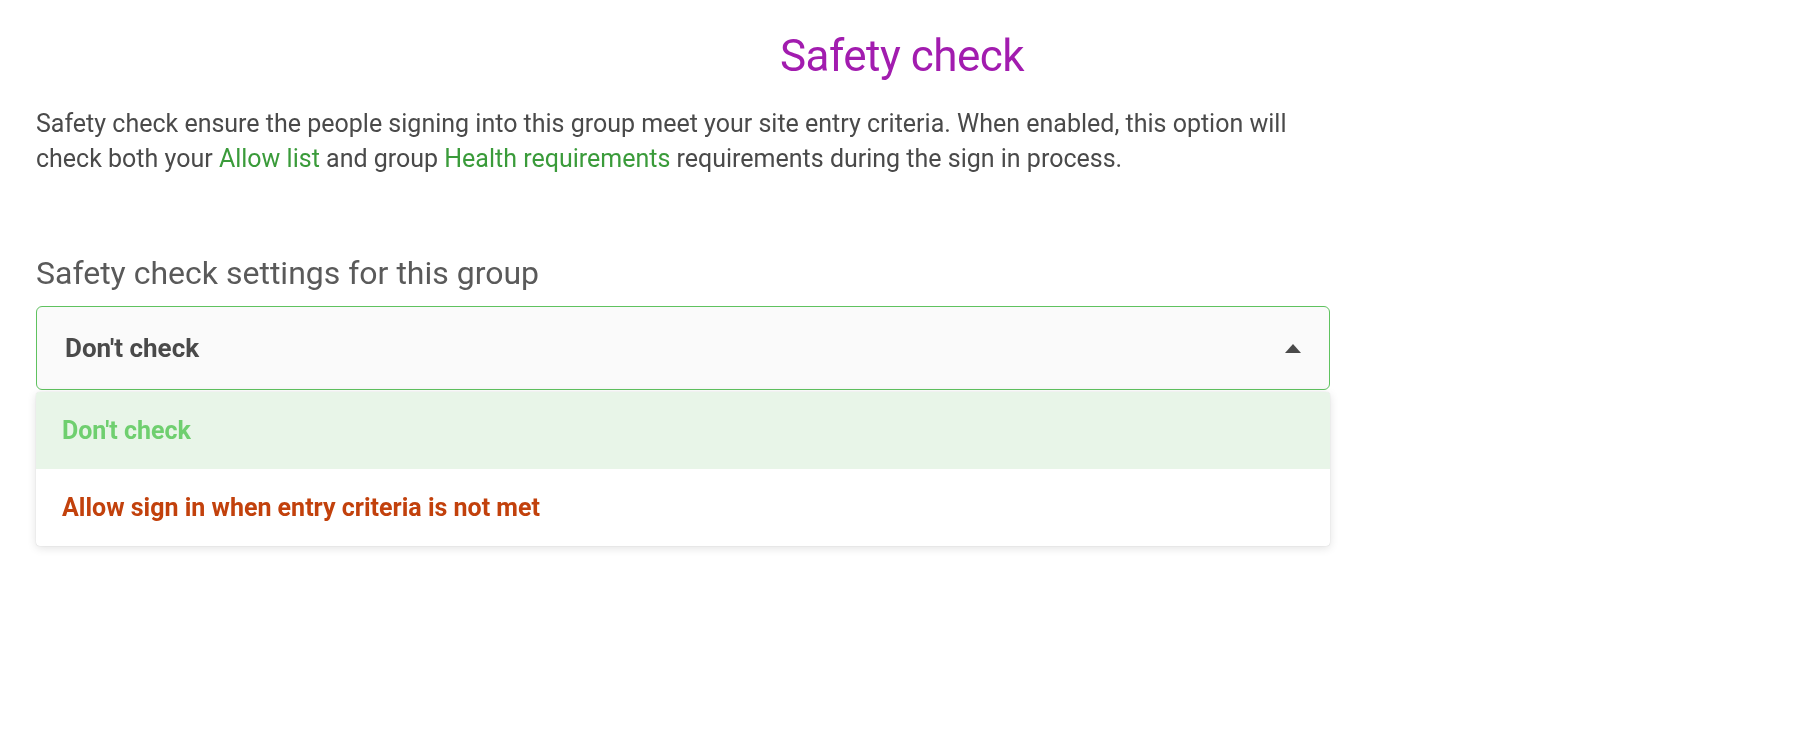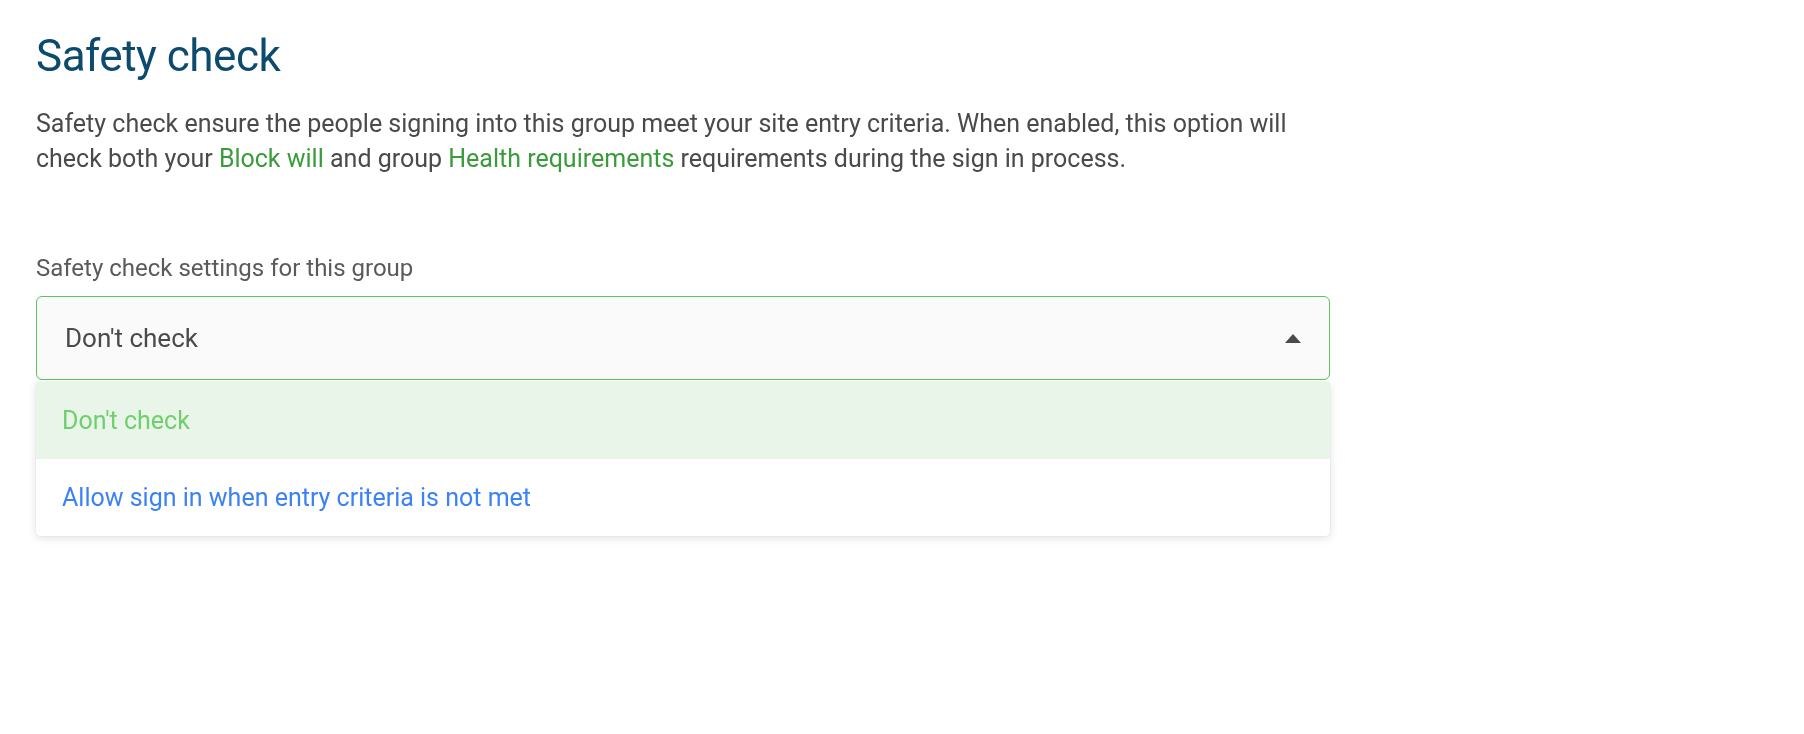--- a/index.html
+++ b/index.html
@@ -10,44 +10,46 @@
     body {
       font-family: -apple-system, BlinkMacSystemFont, "Segoe UI", Roboto, Helvetica, Arial, sans-serif;
       background: #ffffff;
       padding: 30px 36px;
       width: 1804px;
       color: #3c3c3c;
     }
     .page-title {
       font-size: 44px;
       font-weight: 400;
-      color: #0c4a6e;
+      color: #a21caf;
       margin-bottom: 24px;
       letter-spacing: -0.5px;
+      text-align: center;
     }
     .description {
       font-size: 25px;
       line-height: 1.4;
       color: #4a4a4a;
       margin-bottom: 78px;
       max-width: 1300px;
     }
     .description a {
       color: #3a9b3a;
       text-decoration: none;
     }
     .field-label {
-      font-size: 24px;
+      font-size: 32px;
       color: #5a5a5a;
       margin-bottom: 14px;
       margin-top: 11px;
     }
     .select-wrapper {
       position: relative;
       width: 1294px;
+      font-weight: bold;
     }
     .select-control {
       display: flex;
       align-items: center;
       justify-content: space-between;
       border: 1px solid #5fc25f;
       border-radius: 6px;
       background: #fafafa;
       padding: 26px 28px;
       cursor: pointer;
@@ -66,35 +68,35 @@
     .dropdown {
       margin-top: 2px;
       border-radius: 4px;
       background: #ffffff;
       box-shadow: 0 2px 10px rgba(0,0,0,0.12), 0 0 1px rgba(0,0,0,0.2);
       overflow: hidden;
     }
     .dropdown-option {
       padding: 24px 26px;
       font-size: 25px;
-      color: #3b82f6;
+      color: #c2410c;
       cursor: pointer;
     }
     .dropdown-option.selected {
       background: #e8f5e8;
       color: #6fcf6f;
     }
   </style>
 </head>
 <body>
 
 <h1 class="page-title">Safety check</h1>
 
 <p class="description">
-  <span>Safety check ensure the people signing into this group meet your site entry criteria. When enabled, this option will check both your </span><a href="#">Block will</a><span> and group </span><a href="#">Health requirements</a><span> requirements during the sign in process.</span>
+  <span>Safety check ensure the people signing into this group meet your site entry criteria. When enabled, this option will check both your </span><a href="#">Allow list</a><span> and group </span><a href="#">Health requirements</a><span> requirements during the sign in process.</span>
 </p>
 
 <div class="field-label">Safety check settings for this group</div>
 
 <div class="select-wrapper">
   <div class="select-control">
     <span class="select-value">Don't check</span>
     <span class="caret-up"></span>
   </div>
 

